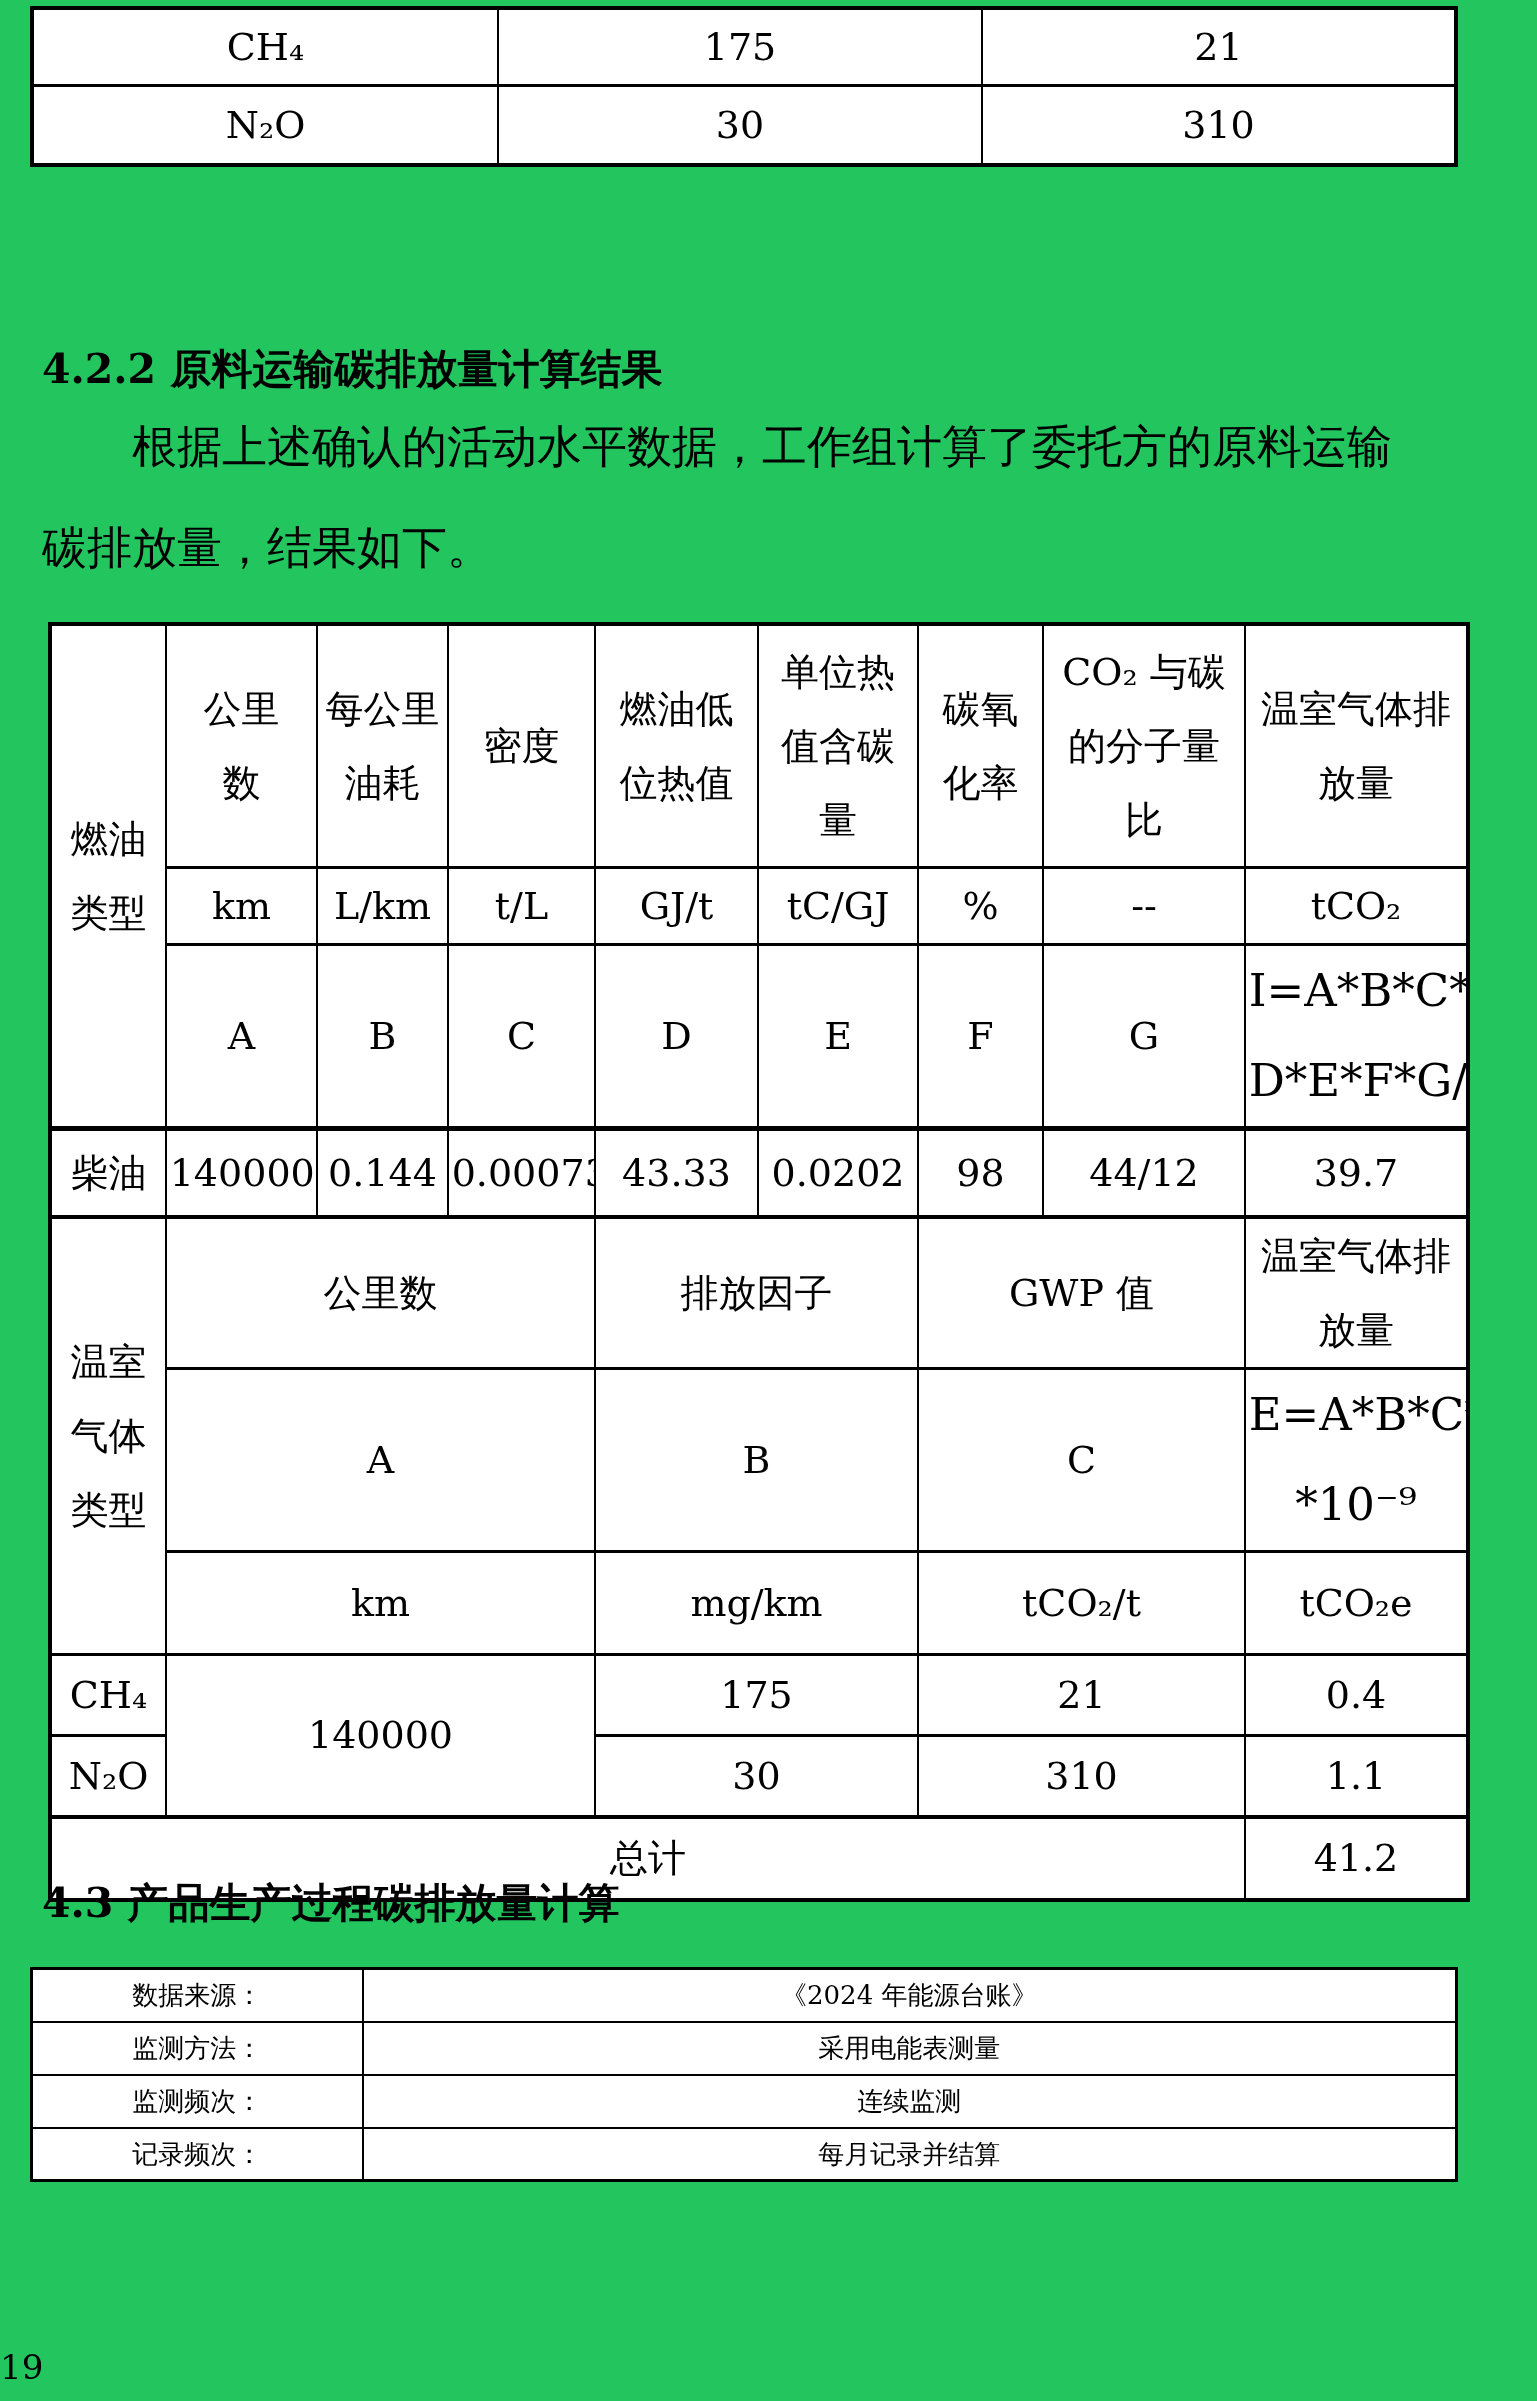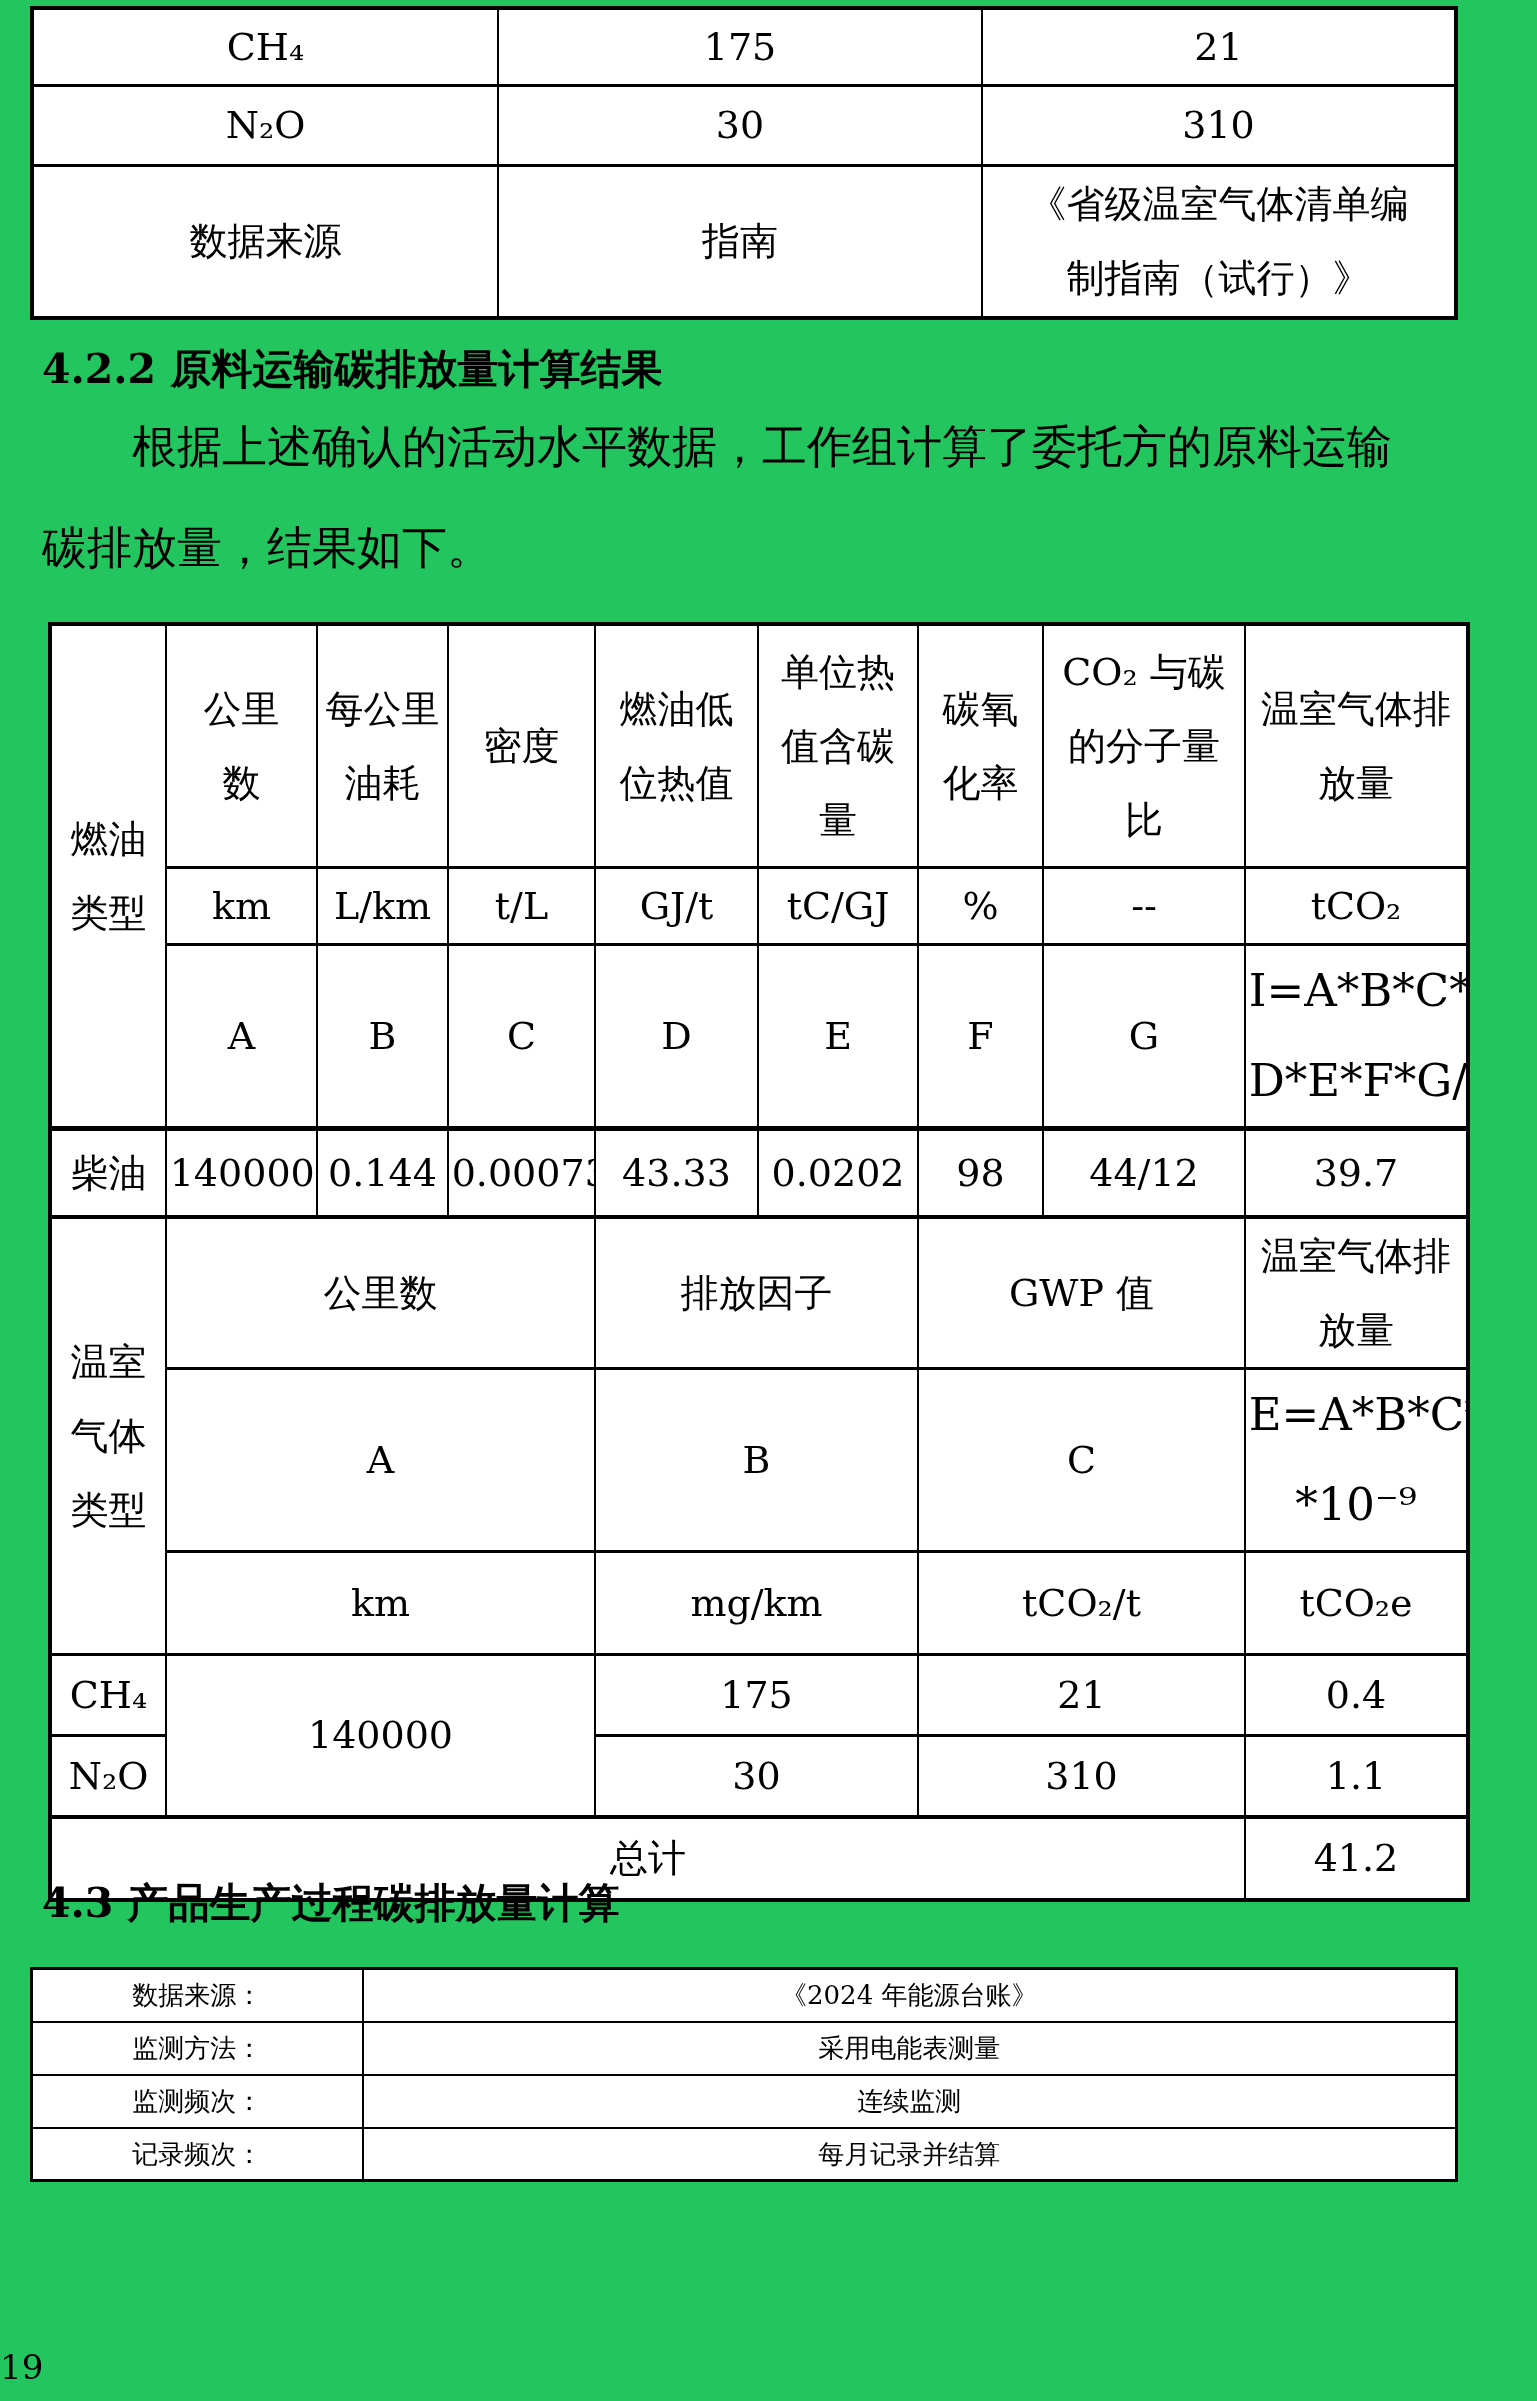--- a/index.html
+++ b/index.html
@@ -77,26 +77,20 @@
     <tbody>
         <tr class="tt-r1">
       <td>CH₄</td>
       <td>175</td>
       <td>21</td>
     </tr>
     <tr class="tt-r2">
       <td>N₂O</td>
       <td>30</td>
       <td>310</td>
-    </tr>
-    <tr class="tt-r3">
-      <td>数据来源</td>
-      <td>指南</td>
-      <td>《省级温室气体清单编
-制指南（试行）》</td>
     </tr>
   </tbody>
     </table>
 
   <div id="h422" class="h-bold">4.2.2 原料运输碳排放量计算结果</div>
 
   <div class="para">
     <div class="indent">根据上述确认的活动水平数据，工作组计算了委托方的原料运输</div>
     <div>碳排放量，结果如下。</div>
   </div>

